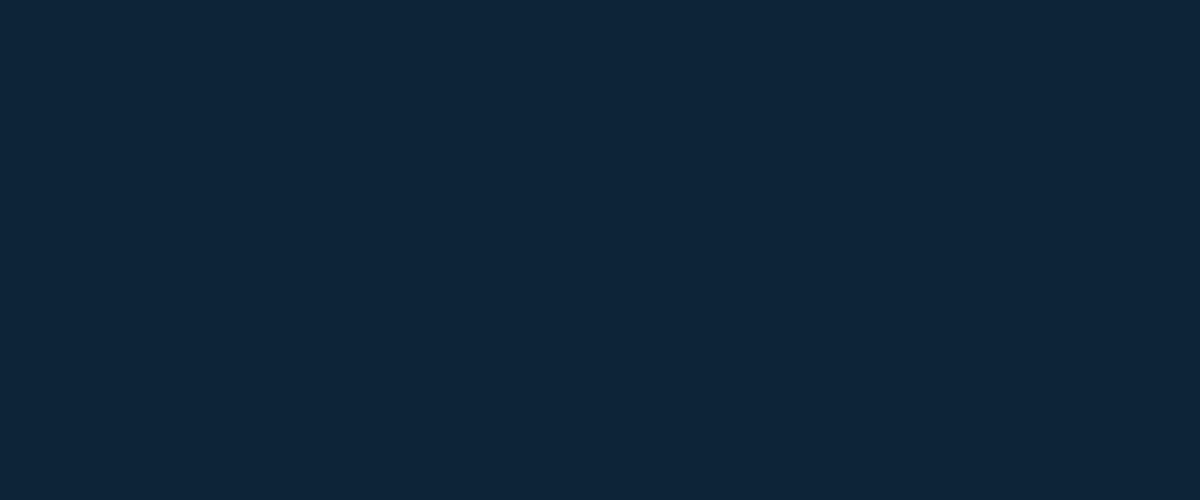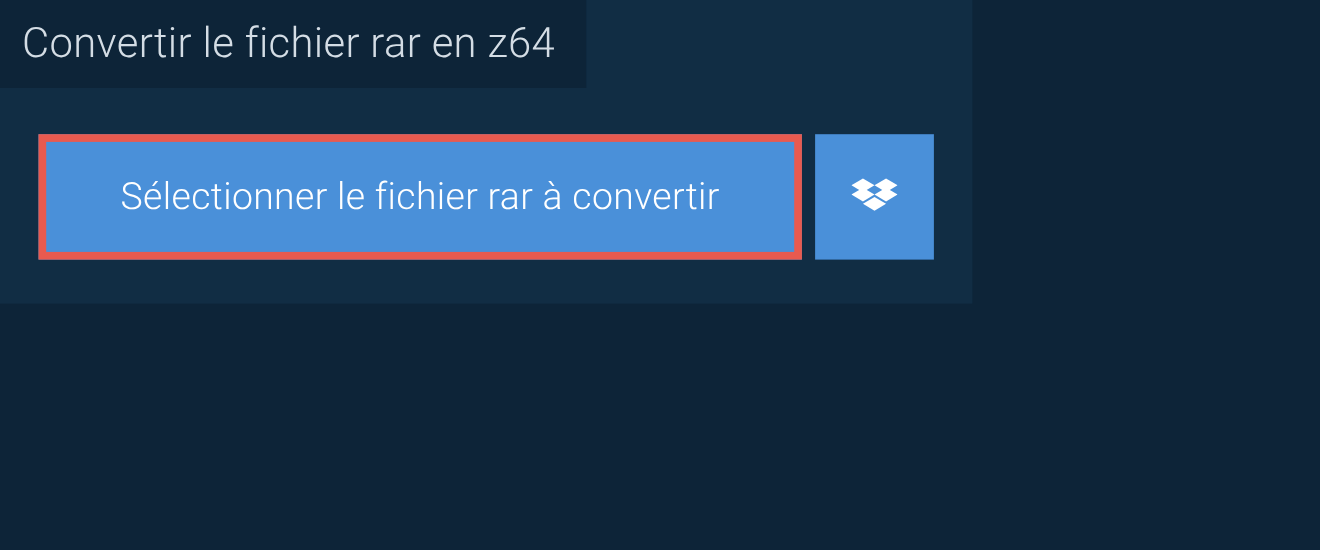--- a/index.html
+++ b/index.html
@@ -71,33 +71,14 @@
     
     .dropbox-icon {
       width: 42px;
       height: 42px;
     }
   </style>
 </head>
 <body>
 
 <div class="container">
-  <div class="title-bar">
-    <h1 class="title-text">Convertir le fichier rar en z64</h1>
-  </div>
   
-  <div class="upload-section">
-    <div class="button-row">
-      <div class="select-button">
-        <span class="select-button-text">Sélectionner le fichier rar à convertir</span>
-      </div>
-      <div class="dropbox-button">
-        <svg class="dropbox-icon" viewBox="0 0 40 40" fill="#ffffff">
-          <path d="M10 4 L20 10 L10 16 L0 10 Z"></path>
-          <path d="M30 4 L40 10 L30 16 L20 10 Z"></path>
-          <path d="M0 18 L10 12 L20 18 L10 24 Z"></path>
-          <path d="M20 18 L30 12 L40 18 L30 24 Z"></path>
-          <path d="M10 26 L20 20 L30 26 L20 32 Z"></path>
-        </svg>
-      </div>
-    </div>
-  </div>
 </div>
 
 </body></html>

